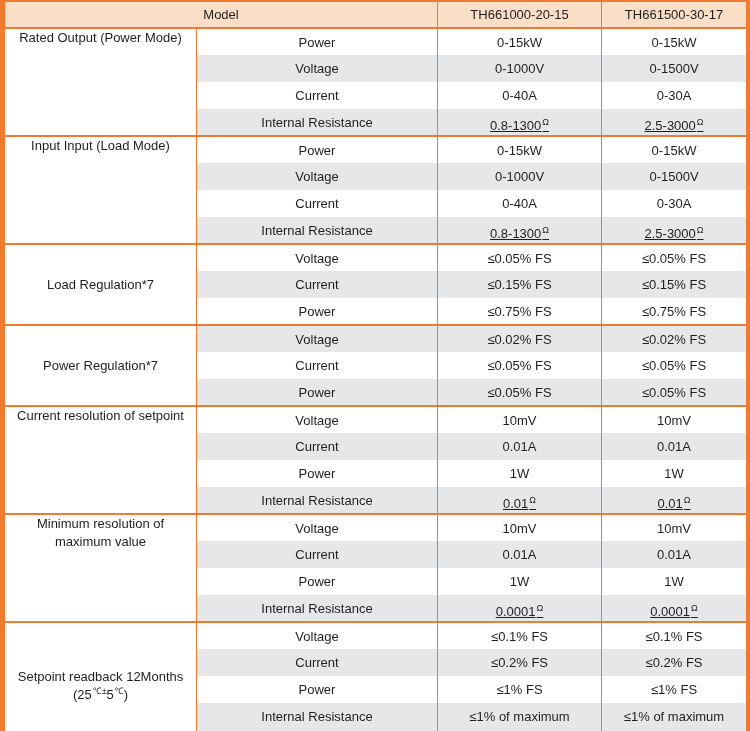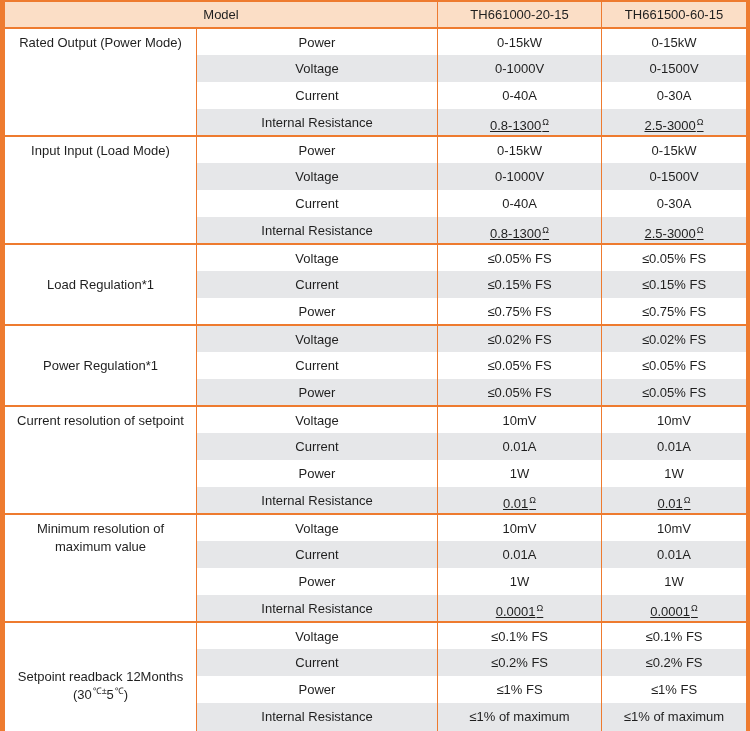--- a/index.html
+++ b/index.html
@@ -28,21 +28,21 @@
     text-align:center;padding:0;overflow:hidden;
   }
   thead tr{height:26px;}
   thead th{background:var(--header-fill);font-weight:normal;}
   tbody tr{height:27px;}
   tbody tr.tall{height:46px;}
   tbody tr.gstart td{border-top:2px solid var(--orange);}
   tbody tr.stripe td{background:var(--stripe-fill);}
   td.glabel, tbody tr.stripe td.glabel{background:#fff;}
   td.glabel{line-height:18px;padding:0 5px;}
-  td.glabel.valign-top{vertical-align:top;padding-top:5px;}
+  td.glabel.valign-top{vertical-align:top;}
   td.glabel.valign-middle{vertical-align:middle;}
   tbody tr.tall td.param, tbody tr.tall td.val{
     vertical-align:top;padding-top:4px;line-height:20px;
   }
   .sup{font-size:9px;position:relative;top:-5px;margin-left:1px;}
   .vwrap.lowered{position:relative;top:3px;display:inline-block;text-decoration:underline;}
 </style>
 </head>
 <body>
 
@@ -51,21 +51,21 @@
     <colgroup>
       <col class="c1">
         <col class="c2">
         <col class="c3">
         <col class="c4">
     </colgroup>
     <thead>
       <tr>
         <th colspan="2">Model</th>
         <th>TH661000-20-15</th>
-        <th>TH661500-60-15</th>
+        <th>TH661500-30-17</th>
       </tr>
     </thead>
     <tbody>
         <tr class="gstart">
           <td class="glabel valign-top" rowspan="4"><span class="seg">Rated Output (Power Mode)</span></td>
           <td class="param"><span>Power</span></td>
           <td class="val"><span class="vwrap"><span class="seg">0-15kW</span></span></td>
           <td class="val"><span class="vwrap"><span class="seg">0-15kW</span></span></td>
         </tr>
         <tr class="stripe">
@@ -98,37 +98,37 @@
           <td class="param"><span>Current</span></td>
           <td class="val"><span class="vwrap"><span class="seg">0-40A</span></span></td>
           <td class="val"><span class="vwrap"><span class="seg">0-30A</span></span></td>
         </tr>
         <tr class="stripe">
           <td class="param"><span>Internal Resistance</span></td>
           <td class="val"><span class="vwrap lowered"><span class="seg">0.8-1300</span><span class="sup">Ω</span></span></td>
           <td class="val"><span class="vwrap lowered"><span class="seg">2.5-3000</span><span class="sup">Ω</span></span></td>
         </tr>
         <tr class="gstart">
-          <td class="glabel valign-middle" rowspan="3"><span class="seg">Load Regulation*1</span></td>
+          <td class="glabel valign-middle" rowspan="3"><span class="seg">Load Regulation*7</span></td>
           <td class="param"><span>Voltage</span></td>
           <td class="val"><span class="vwrap"><span class="seg">≤0.05% FS</span></span></td>
           <td class="val"><span class="vwrap"><span class="seg">≤0.05% FS</span></span></td>
         </tr>
         <tr class="stripe">
           <td class="param"><span>Current</span></td>
           <td class="val"><span class="vwrap"><span class="seg">≤0.15% FS</span></span></td>
           <td class="val"><span class="vwrap"><span class="seg">≤0.15% FS</span></span></td>
         </tr>
         <tr>
           <td class="param"><span>Power</span></td>
           <td class="val"><span class="vwrap"><span class="seg">≤0.75% FS</span></span></td>
           <td class="val"><span class="vwrap"><span class="seg">≤0.75% FS</span></span></td>
         </tr>
         <tr class="gstart stripe">
-          <td class="glabel valign-middle" rowspan="3"><span class="seg">Power Regulation*1</span></td>
+          <td class="glabel valign-middle" rowspan="3"><span class="seg">Power Regulation*7</span></td>
           <td class="param"><span>Voltage</span></td>
           <td class="val"><span class="vwrap"><span class="seg">≤0.02% FS</span></span></td>
           <td class="val"><span class="vwrap"><span class="seg">≤0.02% FS</span></span></td>
         </tr>
         <tr>
           <td class="param"><span>Current</span></td>
           <td class="val"><span class="vwrap"><span class="seg">≤0.05% FS</span></span></td>
           <td class="val"><span class="vwrap"><span class="seg">≤0.05% FS</span></span></td>
         </tr>
         <tr class="stripe">
@@ -172,21 +172,21 @@
           <td class="param"><span>Power</span></td>
           <td class="val"><span class="vwrap"><span class="seg">1W</span></span></td>
           <td class="val"><span class="vwrap"><span class="seg">1W</span></span></td>
         </tr>
         <tr class="stripe">
           <td class="param"><span>Internal Resistance</span></td>
           <td class="val"><span class="vwrap lowered"><span class="seg">0.0001</span><span class="sup">Ω</span></span></td>
           <td class="val"><span class="vwrap lowered"><span class="seg">0.0001</span><span class="sup">Ω</span></span></td>
         </tr>
         <tr class="gstart">
-          <td class="glabel valign-middle" rowspan="4"><span class="seg">Setpoint readback 12Months</span><br><span class="seg">(30</span><span class="sup">℃±</span><span class="seg">5</span><span class="sup">℃</span><span class="seg">)</span></td>
+          <td class="glabel valign-middle" rowspan="4"><span class="seg">Setpoint readback 12Months</span><br><span class="seg">(25</span><span class="sup">℃±</span><span class="seg">5</span><span class="sup">℃</span><span class="seg">)</span></td>
           <td class="param"><span>Voltage</span></td>
           <td class="val"><span class="vwrap"><span class="seg">≤0.1% FS</span></span></td>
           <td class="val"><span class="vwrap"><span class="seg">≤0.1% FS</span></span></td>
         </tr>
         <tr class="stripe">
           <td class="param"><span>Current</span></td>
           <td class="val"><span class="vwrap"><span class="seg">≤0.2% FS</span></span></td>
           <td class="val"><span class="vwrap"><span class="seg">≤0.2% FS</span></span></td>
         </tr>
         <tr>

